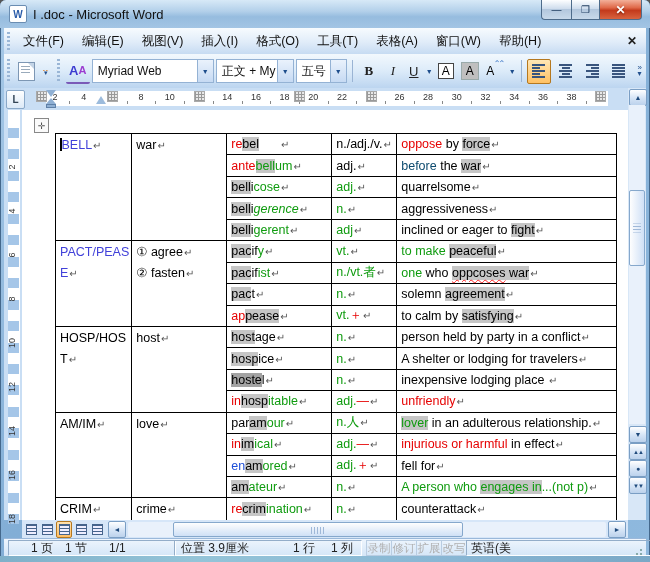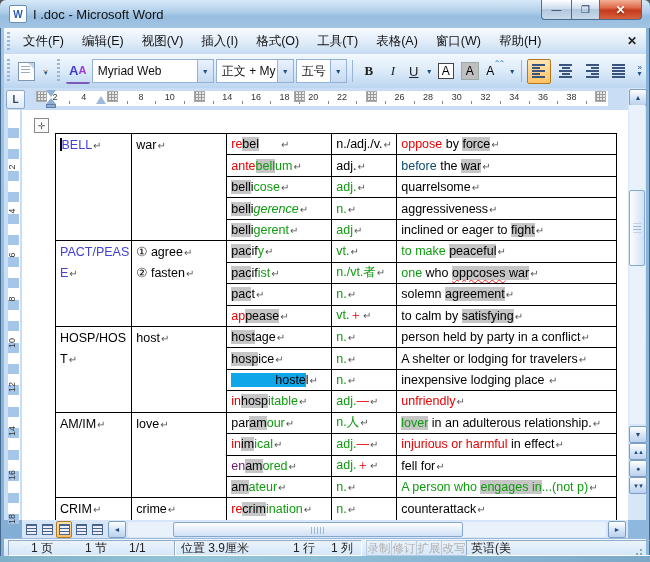--- a/index.html
+++ b/index.html
@@ -411,21 +411,21 @@
             <td><span style="color: rgb(0, 0, 0); background: rgb(198, 198, 198);">host</span><span style="color: rgb(0, 0, 0);">age</span><span class="pmark">↵</span></td>
             <td><span style="color: rgb(15, 155, 15);">n.</span><span class="pmark">↵</span></td>
             <td><span style="color: rgb(0, 0, 0);">person held by party in a conflict</span><span class="pmark">↵</span></td>
           </tr>
           <tr>
             <td><span style="color: rgb(0, 0, 0); background: rgb(198, 198, 198);">hosp</span><span style="color: rgb(0, 0, 0);">ice</span><span class="pmark">↵</span></td>
             <td><span style="color: rgb(15, 155, 15);">n.</span><span class="pmark">↵</span></td>
             <td><span style="color: rgb(0, 0, 0);">A shelter or lodging for travelers</span><span class="pmark">↵</span></td>
           </tr>
           <tr>
-            <td><span style="color: rgb(0, 0, 0); background: #0ea5e9; padding-left: 44px;">hoste</span><span style="color: rgb(0, 0, 0);">l</span><span class="pmark">↵</span></td>
+            <td><span style="color: rgb(0, 0, 0); background: #a3a3a3;">hoste</span><span style="color: rgb(0, 0, 0);">l</span><span class="pmark">↵</span></td>
             <td><span style="color: rgb(15, 155, 15);">n.</span><span class="pmark">↵</span></td>
             <td><span style="color: rgb(0, 0, 0);">inexpensive lodging place </span><span class="pmark">↵</span></td>
           </tr>
           <tr>
             <td><span style="color: rgb(230, 0, 0);">in</span><span style="color: rgb(0, 0, 0); background: rgb(198, 198, 198);">hosp</span><span style="color: rgb(15, 155, 15);">itable</span><span class="pmark">↵</span></td>
             <td><span style="color: rgb(15, 155, 15);">adj.</span><span style="color: rgb(230, 0, 0);">—</span><span class="pmark">↵</span></td>
             <td><span style="color: rgb(230, 0, 0);">unfriendly</span><span class="pmark">↵</span></td>
           </tr>
           <tr>
             <td class="gcell" rowspan="4">
@@ -437,21 +437,21 @@
             <td><span style="color: rgb(0, 0, 0);">par</span><span style="color: rgb(0, 0, 0); background: rgb(198, 198, 198);">am</span><span style="color: rgb(15, 155, 15);">our</span><span class="pmark">↵</span></td>
             <td><span style="color: rgb(15, 155, 15);">n.人</span><span class="pmark">↵</span></td>
             <td><span style="color: rgb(15, 155, 15); background: rgb(198, 198, 198);">lover</span><span style="color: rgb(0, 0, 0);"> in an adulterous relationship.</span><span class="pmark">↵</span></td>
           </tr>
           <tr>
             <td><span style="color: rgb(230, 0, 0);">in</span><span style="color: rgb(0, 0, 0); background: rgb(198, 198, 198);">im</span><span style="color: rgb(15, 155, 15);">ical</span><span class="pmark">↵</span></td>
             <td><span style="color: rgb(15, 155, 15);">adj.</span><span style="color: rgb(230, 0, 0);">—</span><span class="pmark">↵</span></td>
             <td><span style="color: rgb(230, 0, 0);">injurious or harmful</span><span style="color: rgb(0, 0, 0);"> in effect</span><span class="pmark">↵</span></td>
           </tr>
           <tr>
-            <td><span style="color: #701a75;">en</span><span style="color: rgb(0, 0, 0); background: rgb(198, 198, 198);">am</span><span style="color: rgb(15, 155, 15);">ored</span><span class="pmark">↵</span></td>
+            <td><span style="color: #1d4ed8;">en</span><span style="color: rgb(0, 0, 0); background: rgb(198, 198, 198);">am</span><span style="color: rgb(15, 155, 15);">ored</span><span class="pmark">↵</span></td>
             <td><span style="color: rgb(15, 155, 15);">adj.</span><span style="color: rgb(230, 0, 0);">＋</span><span class="pmark">↵</span></td>
             <td><span style="color: rgb(0, 0, 0);">fell for</span><span class="pmark">↵</span></td>
           </tr>
           <tr>
             <td><span style="color: rgb(0, 0, 0); background: rgb(198, 198, 198);">am</span><span style="color: rgb(15, 155, 15);">ateur</span><span class="pmark">↵</span></td>
             <td><span style="color: rgb(15, 155, 15);">n.</span><span class="pmark">↵</span></td>
             <td><span style="color: rgb(15, 155, 15); text-align: center;">A person who </span><span style="color: rgb(15, 155, 15); background: rgb(198, 198, 198);">engages in</span><span style="color: rgb(15, 155, 15);">...(not p)</span><span class="pmark">↵</span></td>
           </tr>
           <tr>
             <td class="gcell" rowspan="1">
@@ -499,21 +499,21 @@
     </div>
     <div class="xpb vbtn" style="top:338px">▼</div>
     <div class="xpb vbtn browse" style="top:355px">▲▲</div>
     <div class="xpb vbtn" style="top:372px;font-size:7px">●</div>
     <div class="xpb vbtn browse" style="top:389px">▼▼</div>
   </div>
 
   <div class="statusbar">
     <div class="sbox" style="left:4px;width:166px">
       <span style="margin-left:22px">1 页</span>
-      <span style="margin-left:32px">1 节</span>
+      <span style="margin-left:12px">1 节</span>
       <span style="margin-left:22px">1/1</span>
     </div>
     <div class="sbox" style="left:170px;width:186px">
       <span style="margin-left:6px">位置 3.9厘米</span>
       <span style="margin-left:44px">1 行</span>
       <span style="margin-left:16px">1 列</span>
     </div>
     <div id="mode-buttons">
         <div class="modebtn" style="left: 362px;">录制</div>
         <div class="modebtn" style="left: 387px;">修订</div>

